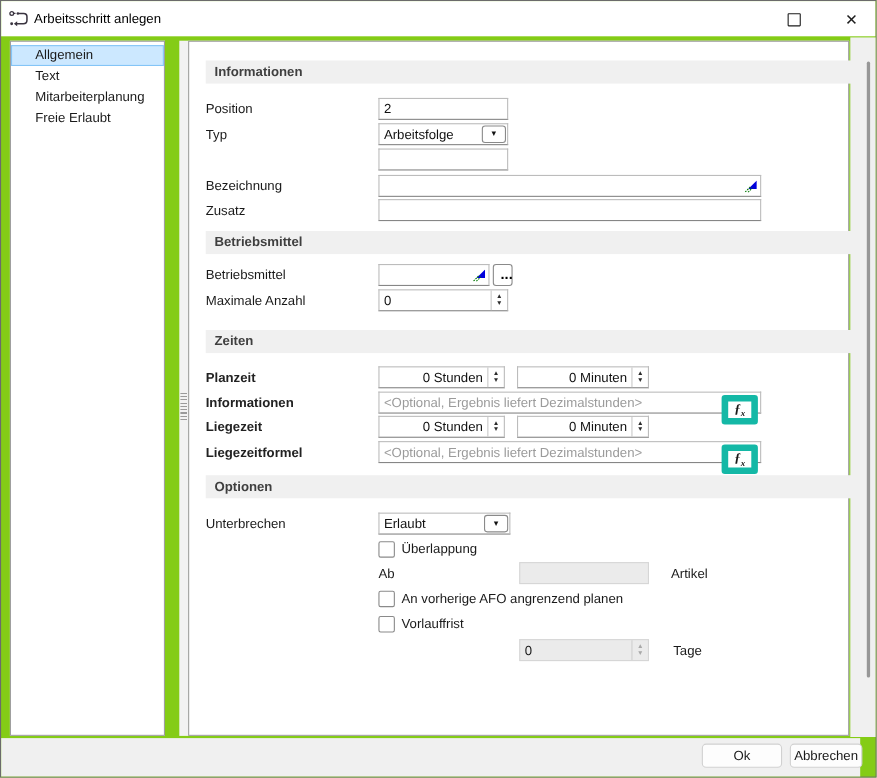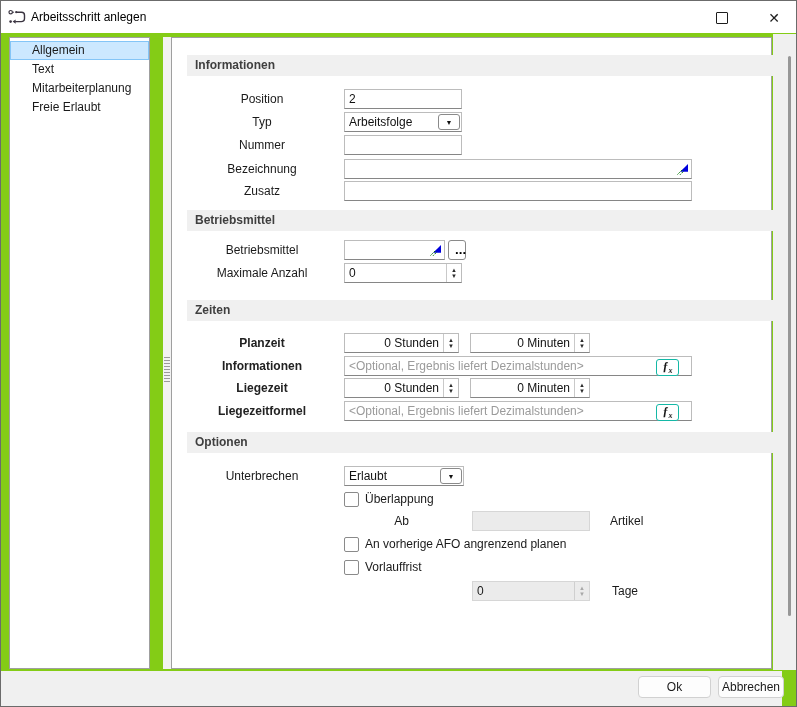--- a/index.html
+++ b/index.html
@@ -23,34 +23,34 @@
   .splitter{left:162px;top:36px;width:8px;height:632px;background:#f2f2f2;}
   .grip{left:1px;top:320px;width:6px;height:26px;background:repeating-linear-gradient(to bottom,#9a9a9a 0 1px,transparent 1px 3px);}
 
   
   .rightstrip{left:772px;top:33px;width:24px;height:636px;background:#f0f0f0;}
   .thin-scroll{left:787px;top:55px;width:3px;height:560px;background:#979797;border-radius:2px;}
 
   
   .panel{left:170px;top:36px;width:601px;height:632px;border:1px solid #9f9f9f;background:#fff;}
   .sec-header{left:15px;width:592px;height:21px;background:#f0f0f0;color:#3f3f3f;font-weight:bold;line-height:21px;padding-left:8px;}
-  .lbl{left:15px;width:150px;text-align:center;height:20px;line-height:20px;white-space:nowrap;}
+  .lbl{left:15px;width:150px;text-align:left;height:20px;line-height:20px;white-space:nowrap;}
   .lbl.b{font-weight:600;color:#222;}
   .field{height:20px;border:1px solid #bcbcbc;border-bottom-color:#868686;background:#fff;display:flex;align-items:stretch;}
   .field input{border:0;outline:none;flex:1;min-width:0;font:12px "Liberation Sans",sans-serif;padding:0 4px;background:transparent;color:#111;}
   .field input::placeholder{color:#9b9b9b;opacity:1;}
   .field input.rt{text-align:right;}
   .combo-btn{width:20px;margin:1px;border:1px solid #8a8a8a;border-radius:3px;background:#fff;display:flex;align-items:center;justify-content:center;font-size:7px;color:#111;cursor:default;}
   .spin{width:14px;border-left:1px solid #c9c9c9;display:flex;flex-direction:column;align-items:center;justify-content:center;gap:1px;cursor:default;}
   .spin span{font-size:6px;line-height:5px;color:#2b2b2b;}
   .field.disabled{background:#ebebeb;border-color:#d6d6d6;}
   .field.disabled .spin{border-left-color:#cfcfcf;}
   .field.disabled .spin span{color:#a8a8a8;}
   .zoomico{position:absolute;right:3px;top:4px;width:11px;height:11px;}
-  .fxbtn{position:absolute;right:12px;top:2px;width:21px;height:15px;border:1px solid #14b8a6;border-radius:3px;background:#fff;text-align:center;line-height:13px;cursor:default;}
+  .fxbtn{position:absolute;right:2px;top:2px;width:21px;height:15px;border:6px solid #14b8a6;border-radius:3px;background:#fff;text-align:center;line-height:13px;cursor:default;}
   .fxbtn .fi{font-family:"Liberation Serif",serif;font-style:italic;font-weight:bold;font-size:12px;}
   .fxbtn .fx{font-family:"Liberation Serif",serif;font-style:italic;font-weight:bold;font-size:8px;vertical-align:sub;}
   .browse{width:18px;height:20px;border:1px solid #8a8a8a;border-radius:3px;background:#fff;text-align:center;line-height:14px;font-weight:bold;cursor:default;}
   .checkrow{height:16px;display:flex;align-items:center;gap:6px;white-space:nowrap;}
   .cbox{width:13px;height:13px;border:1px solid #8a8a8a;border-radius:2px;background:#fff;display:inline-block;cursor:default;}
   .suffix{height:20px;line-height:20px;white-space:nowrap;}
 
   
   .footer{left:0;top:670px;width:781px;height:37px;background:#f0f0f0;}
   .btn{height:22px;border:1px solid #d1d1d1;border-radius:4px;background:#fdfdfd;font:12px "Liberation Sans",sans-serif;color:#1a1a1a;text-align:center;cursor:default;padding:0;}
@@ -102,21 +102,20 @@
     </div>
 
     <div class="abs lbl" style="top:74px;">Typ</div>
     <div class="abs field" style="left:172px;top:74px;width:118px;">
       <input readonly="" value="Arbeitsfolge" style="">
       <span class="combo-btn">
           <span>▼</span>
         </span>
     </div>
 
-    <div class="abs lbl" style="top:97px;">Nummer</div>
     <div class="abs field" style="left:172px;top:97px;width:118px;">
       <input style="">
     </div>
 
     <div class="abs lbl" style="top:121px;">Bezeichnung</div>
     <div class="abs field" style="left:172px;top:121px;width:348px;">
       <input style="padding-right: 16px;">
       <svg class="zoomico" viewBox="0 0 11 11">
         <polygon points="3.2,7.8 11,0 11,7.8" fill="#0000dd"></polygon>
         <line x1="0.5" y1="10.5" x2="5.5" y2="5.5" stroke="#007700" stroke-width="1" stroke-dasharray="1.5 1"></line>

